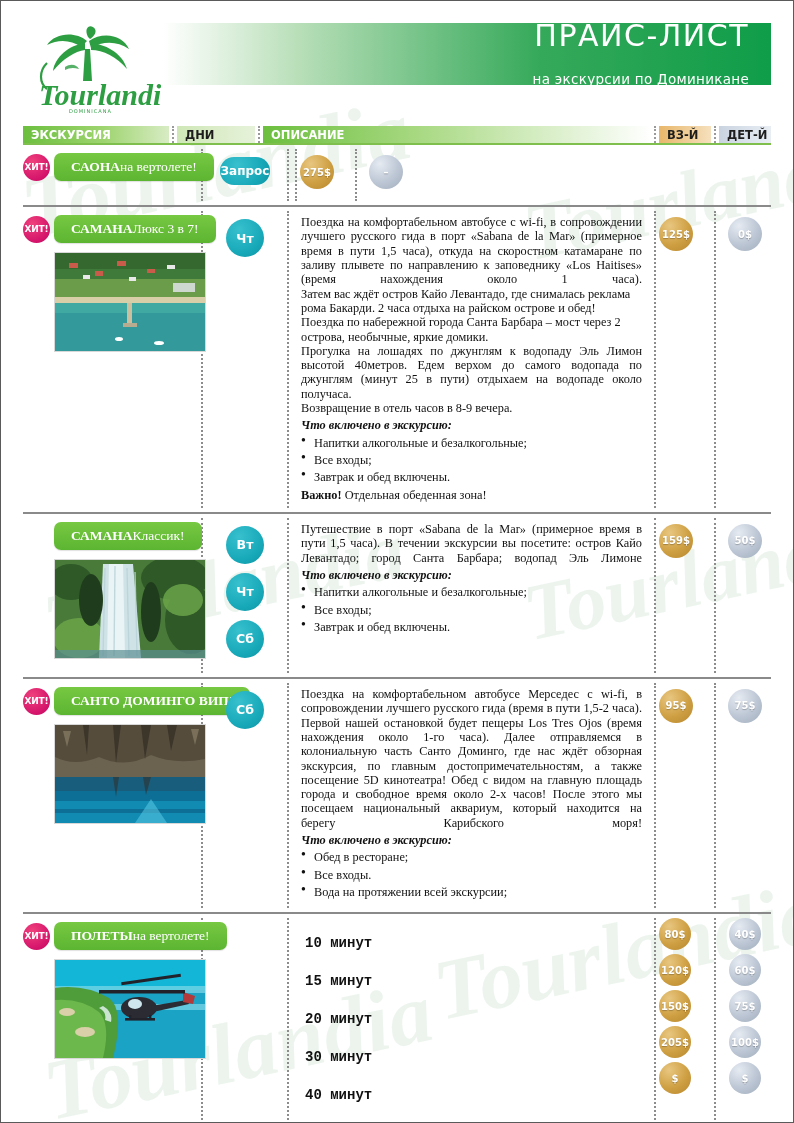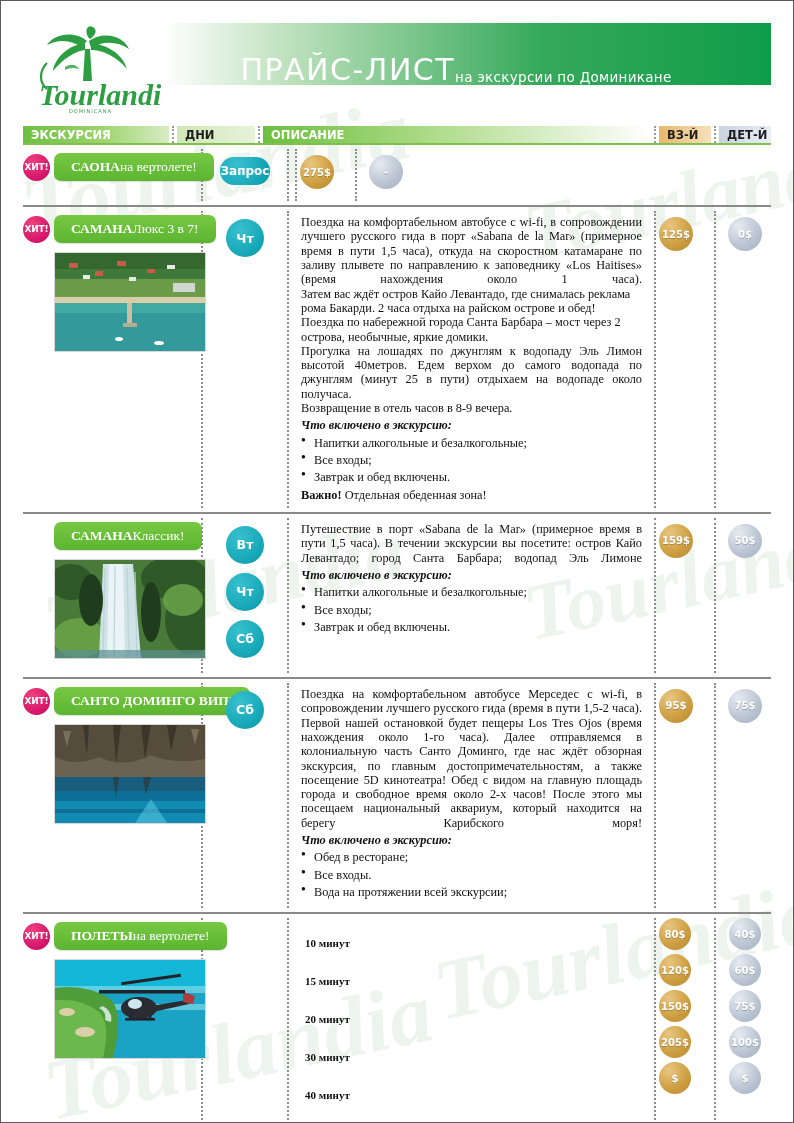--- a/index.html
+++ b/index.html
@@ -48,21 +48,21 @@
     width: 140px; flex: none;
     position: relative;
   }
   .logo-svg { position: absolute; left: 2px; top: 0px; }
   .banner {
     flex: 1;
     margin-left: 0px;
     height: 62px;
     align-self: flex-start;
     background: linear-gradient(to right, #ffffff 0%, #b9dfb9 22%, #35a95a 62%, #0f9d49 100%);
-    display: flex; 
+    display: flex; flex-direction: column;
     align-items: flex-end; justify-content: center;
     padding-right: 22px;
   }
   .banner-title {
     color: #ffffff;
     font-family: "DejaVu Sans", sans-serif;
     font-size: 30px; font-weight: 400;
     letter-spacing: 1.5px;
     line-height: 1;
   }
@@ -205,23 +205,23 @@
   .desc .note { font-weight: 700; margin-top: 3px; }
   .desc .note .reg { font-weight: 400; }
 
   
   .flight-wrap { display: flex; }
   .flight-desc { flex: 1; padding-right: 8px; }
   .flight-times { width: 86px; padding-top: 2px; }
   .flight-times .ft {
     height: 38px;
     display: flex; align-items: center;
-    font-family: Liberation Serif, serif;
+    font-family: Liberation Mono, monospace;
     font-weight: 700;
-    font-size: 11px;
+    font-size: 14px;
     color: #111;
     padding-left: 4px;
   }
   .coin-stack { padding-top: 4px; }
   .coin-stack .coin { margin-bottom: 4px; width: 32px; height: 32px; }
 </style>
 </head>
 <body>
 
 <div class="page">

